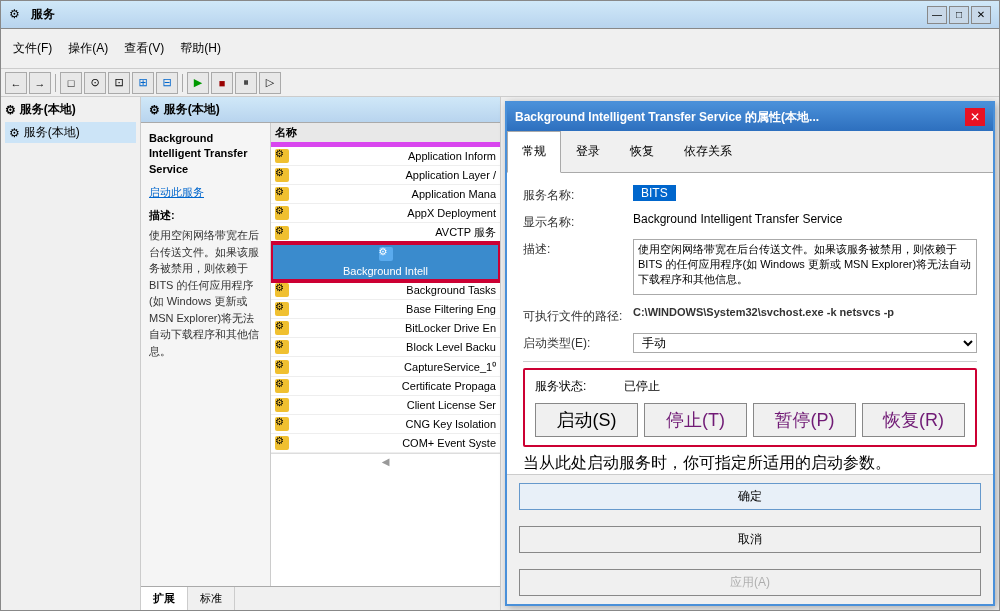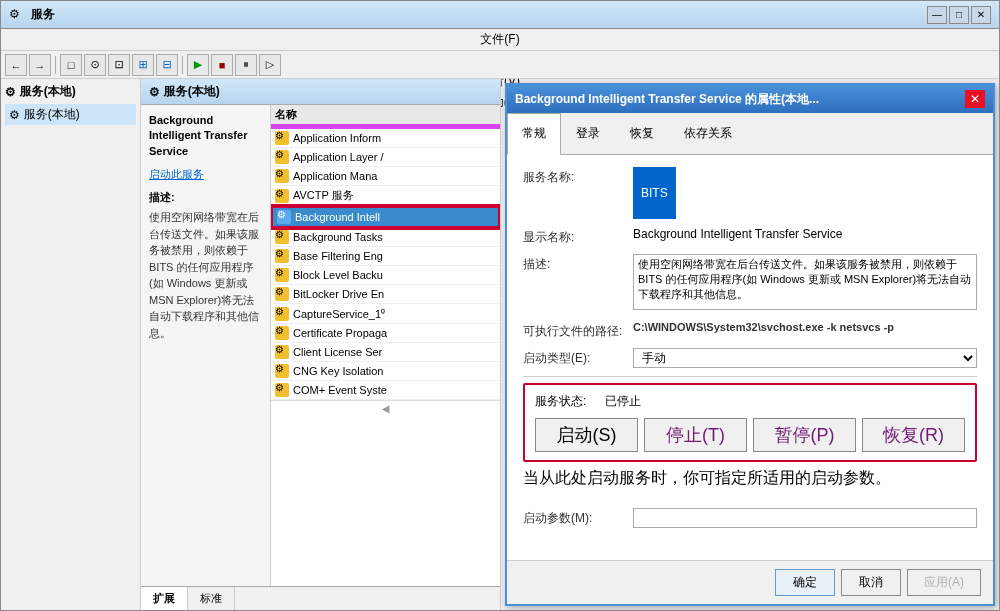--- a/index.html
+++ b/index.html
@@ -33,27 +33,26 @@
       width: 20px; height: 18px;
       background: #c8d8e8;
       border: 1px solid #888;
       display: flex; align-items: center; justify-content: center;
       font-size: 10px; cursor: pointer;
     }
 
     
     .menu-bar {
       background: #f0f0f0;
-      height: 22px;
+      height: 40px;
       display: flex;
       align-items: center;
       padding: 0 4px;
       border-bottom: 1px solid #ccc;
       flex-shrink: 0;
-      flex-direction: column;
     }
     .menu-item {
       padding: 2px 8px;
       font-size: 12px;
       cursor: pointer;
     }
 
     
     .toolbar {
       background: #f0f0f0;
@@ -161,21 +160,21 @@
     }
     .list-header {
       display: flex;
       background: #e8e8e8;
       border-bottom: 5px solid #d946ef;
       font-size: 11px;
       font-weight: bold;
       padding: 2px 4px;
       flex-shrink: 0;
     }
-    .list-rows { overflow-y: auto; }
+    .list-rows { overflow-y: auto; text-align: right; }
     .list-row {
       display: flex;
       align-items: center;
       padding: 2px 4px;
       border-bottom: 1px solid #eee;
       font-size: 11px;
       cursor: pointer;
       gap: 4px;
     }
     .list-row.selected { background: #3399cc; color: #fff; }
@@ -296,21 +295,21 @@
       padding: 8px 10px;
       margin: 6px 0;
     }
     .status-row {
       display: flex;
       align-items: center;
       margin-bottom: 8px;
       font-size: 12px;
     }
     .status-label { width: 70px; flex-shrink: 0; }
-    .status-value { font-size: 12px; }
+    .status-value { font-size: 12px; margin-left: 19px; }
     .buttons-row {
       display: flex;
       gap: 6px;
     }
     .action-btn {
       flex: 1;
       padding: 4px 8px;
       background: #f0f0f0;
       border: 1px solid #888;
       font-size: 18px;
@@ -327,25 +326,26 @@
       width: 100%;
       height: 20px;
       padding: 1px 4px;
       font-size: 12px;
       font-family: inherit;
     }
 
     .dialog-footer {
       display: flex;
       justify-content: flex-end;
-      gap: 6px;
+      gap: 16px;
       padding: 8px 12px;
       background: #f0f0f0;
       border-top: 1px solid #ccc;
       flex-shrink: 0;
+      flex-direction: column;
     }
     .footer-btn {
       padding: 4px 16px;
       background: #f0f0f0;
       border: 1px solid #888;
       font-size: 12px;
       font-family: inherit;
       cursor: pointer;
       min-width: 60px;
     }
@@ -444,41 +444,45 @@
             <div class="list-row">
               <span class="svc-icon"></span>
               <span class="row-name">Application Layer /</span>
             </div>
             <div class="list-row">
               <span class="svc-icon"></span>
               <span class="row-name">Application Mana</span>
             </div>
             <div class="list-row">
               <span class="svc-icon"></span>
+              <span class="row-name">AppX Deployment</span>
+            </div>
+            <div class="list-row">
+              <span class="svc-icon"></span>
               <span class="row-name">AVCTP 服务</span>
             </div>
-            <div class="list-row selected" style="background:#3a8bcd; color:#fff; border: 2px solid #cc0033; box-shadow: 0 0 0 2px #cc0033;">
+            <div class="list-row selected" style="background:#3a8bcd; color:#fff; border: 2px solid #cc0033; box-shadow: 0 0 0 2px #cc0033; flex-direction: column;">
               <span class="svc-icon" style="background:#5aabee;"></span>
               <span class="row-name">Background Intell</span>
             </div>
             <div class="list-row">
               <span class="svc-icon"></span>
               <span class="row-name">Background Tasks</span>
             </div>
             <div class="list-row">
               <span class="svc-icon"></span>
               <span class="row-name">Base Filtering Eng</span>
             </div>
             <div class="list-row">
               <span class="svc-icon"></span>
+              <span class="row-name">BitLocker Drive En</span>
+            </div>
+            <div class="list-row">
+              <span class="svc-icon"></span>
               <span class="row-name">Block Level Backu</span>
-            </div>
-            <div class="list-row">
-              <span class="svc-icon"></span>
-              <span class="row-name">BitLocker Drive En</span>
             </div>
             <div class="list-row">
               <span class="svc-icon"></span>
               <span class="row-name">CaptureService_1⁰</span>
             </div>
             <div class="list-row">
               <span class="svc-icon"></span>
               <span class="row-name">Certificate Propaga</span>
             </div>
             <div class="list-row">
@@ -516,21 +520,21 @@
         <div class="dialog-tab">登录</div>
         <div class="dialog-tab">恢复</div>
         <div class="dialog-tab">依存关系</div>
       </div>
 
       <div class="dialog-body">
 
         <div class="form-row">
           <span class="form-label">服务名称:</span>
           <div class="form-value">
-            <span style="background:#0066cc; color:#fff; padding:19px 8px; display:inline-block;">BITS</span>
+            <span style="background:#0066cc; color:#fff; padding:1px 8px; display:inline-block;">BITS</span>
           </div>
         </div>
 
         <div class="form-row">
           <span class="form-label">显示名称:</span>
           <span class="form-value">Background Intelligent Transfer Service</span>
         </div>
 
         <div class="form-row">
           <span class="form-label">描述:</span>

